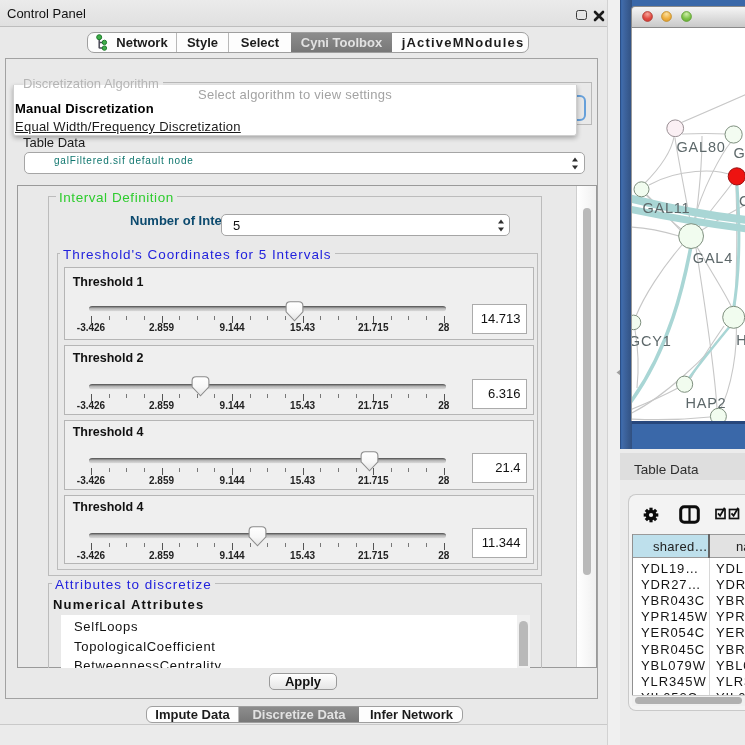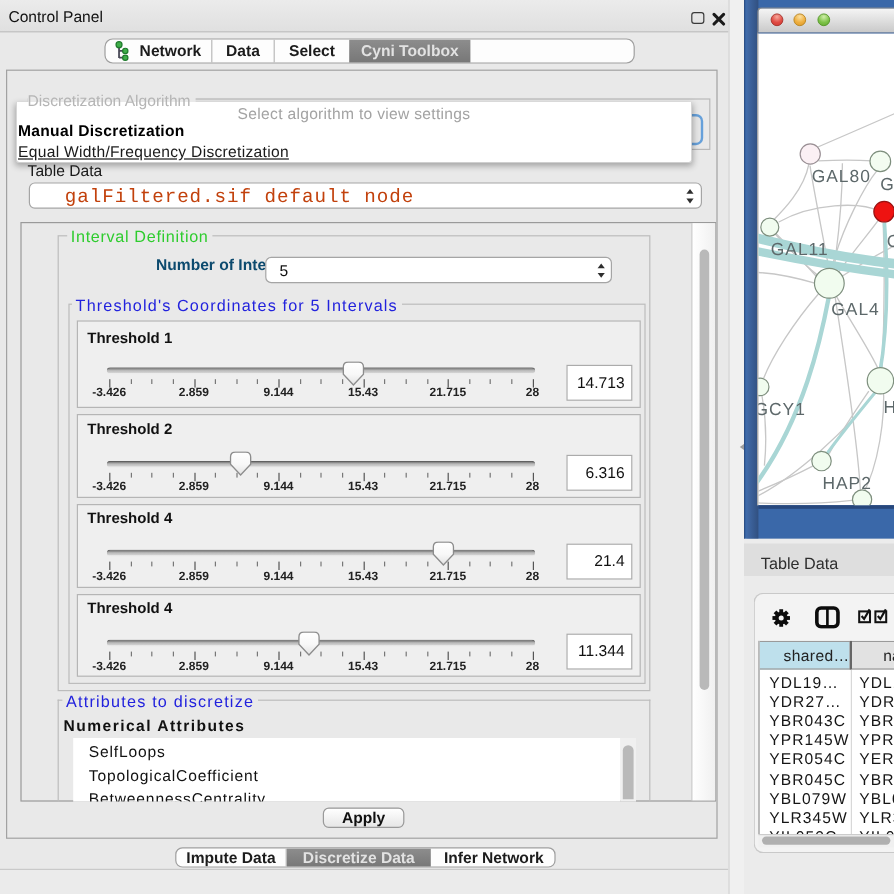--- a/index.html
+++ b/index.html
@@ -15,23 +15,24 @@
 <div class="abs" style="left:7px;top:6px;font-size:13px;color:#111;">Control Panel</div>
 <div class="abs" style="left:576px;top:10px;width:11px;height:10px;border:1.6px solid #3a3a3a;border-radius:2.5px;"></div>
 <svg class="abs" style="left:593px;top:9.5px;" width="12" height="12" viewBox="0 0 12 12">
     <path d="M2 2 L10 10 M10 2 L2 10" stroke="#1a1a1a" stroke-width="2.6" stroke-linecap="round"></path>
   </svg>
 
 <div class="abs" style="left:0;top:28px;width:607px;height:717px;background:#e9e9e9;"></div>
 
 <div class="abs" id="toptabs" style="left:87px;top:32px;width:442px;height:21px;background:#fdfdfd;border:1px solid #9f9f9f;border-radius:7px;overflow:hidden;font-size:13px;font-weight:bold;color:#1c1c1c;">
   <div class="abs" style="left:0;top:0;width:89px;height:21px;line-height:20px;text-align:center;padding-left:20px;border-right:1px solid #b9b9b9;">Network</div>
-  <div class="abs" style="left:89px;top:0;width:52px;height:21px;line-height:20px;text-align:center;border-right:1px solid #b9b9b9;">Data</div>
+  <div class="abs" style="left:89px;top:0;width:52px;height:21px;line-height:20px;text-align:center;border-right:1px solid #b9b9b9;">Style</div>
   <div class="abs" style="left:141px;top:0;width:62px;height:21px;line-height:20px;text-align:center;">Select</div>
   <div class="abs" style="left:203px;top:0;width:101px;height:21px;line-height:20px;text-align:center;background:linear-gradient(#8d8d8d,#757575);color:#e2e2e2;">Cyni Toolbox</div>
+  <div class="abs" style="left:308px;top:0;width:134px;height:21px;line-height:20px;text-align:center;letter-spacing:1.2px;">jActiveMNodules</div>
 </div>
 <svg class="abs" style="left:95px;top:33px;" width="13" height="18" viewBox="0 0 13 18">
   <path d="M4.2 5 L4.2 15.3 M4.2 9.4 L9.4 9.4 M4.2 15.1 L9.4 15.1" stroke="#4a4a57" stroke-width="1.5" fill="none"></path>
   <circle cx="4.2" cy="4.2" r="2.5" fill="#3fae49" stroke="#1f7a2d" stroke-width="1"></circle>
   <circle cx="9.4" cy="9.4" r="2.2" fill="#3fae49" stroke="#1f7a2d" stroke-width="1"></circle>
   <circle cx="9.4" cy="15.1" r="2.2" fill="#3fae49" stroke="#1f7a2d" stroke-width="1"></circle>
 </svg>
 
 <div class="abs" style="left:5px;top:58px;width:593px;height:641px;border:1px solid #a2a2a2;background:#e9e9e9;"></div>
 
@@ -41,21 +42,21 @@
 
 <div class="abs" style="left:13px;top:85px;width:564px;height:51px;background:#fff;border:1px solid #cfcfcf;border-top:none;border-radius:0 0 3px 3px;box-shadow:0 2px 5px rgba(0,0,0,0.3);"></div>
 <div class="abs" style="left:13px;top:87px;width:564px;text-align:center;font-size:13px;letter-spacing:0.25px;color:#a3a3a3;">Select algorithm to view settings</div>
 <div class="abs b" style="left:15px;top:101px;font-size:13px;letter-spacing:0.25px;color:#000;">Manual Discretization</div>
 <div class="abs" style="left:15px;top:119px;font-size:13px;letter-spacing:0.25px;color:#1a1a1a;text-decoration:underline;">Equal Width/Frequency Discretization</div>
 
 <div class="abs" style="left:23px;top:76px;font-size:13px;color:#b5b5b5;background:linear-gradient(#e9e9e9 9px,#ffffff 9px);padding-right:4px;">Discretization Algorithm</div>
 
 <div class="abs" style="left:23px;top:135px;font-size:13px;color:#1a1a1a;">Table Data</div>
 <div class="abs" style="left:24px;top:152px;width:561px;height:22px;background:#fff;border:1px solid #a5a5a5;border-radius:5px;"></div>
-<div class="abs" style="left:54px;top:155px;font-size:16px;letter-spacing:0.8px;color:#c2410c;font-family:Liberation Mono, monospace;">galFiltered.sif default node</div>
+<div class="abs" style="left:54px;top:155px;font-size:10px;letter-spacing:0.8px;color:#0f766e;">galFiltered.sif default node</div>
 <svg class="abs" style="left:571px;top:157px;" width="8" height="13" viewBox="0 0 8 13">
   <path d="M4 0.5 L7 4.5 L1 4.5 Z" fill="#2e2e2e"></path>
     <path d="M4 12.5 L7 8.5 L1 8.5 Z" fill="#2e2e2e"></path>
 </svg>
 
 <div class="abs" style="left:17px;top:185px;width:580px;height:483px;border:1px solid #9a9a9a;background:#e9e9e9;"></div>
 
 <div class="abs" style="left:576px;top:186px;width:20px;height:481px;background:linear-gradient(to right,#ffffff,#f0f0f0);border-left:1px solid #cfcfcf;"></div>
 <div class="abs" style="left:583px;top:208px;width:8px;height:367px;background:#b9b9b9;border-radius:4px;"></div>
 

